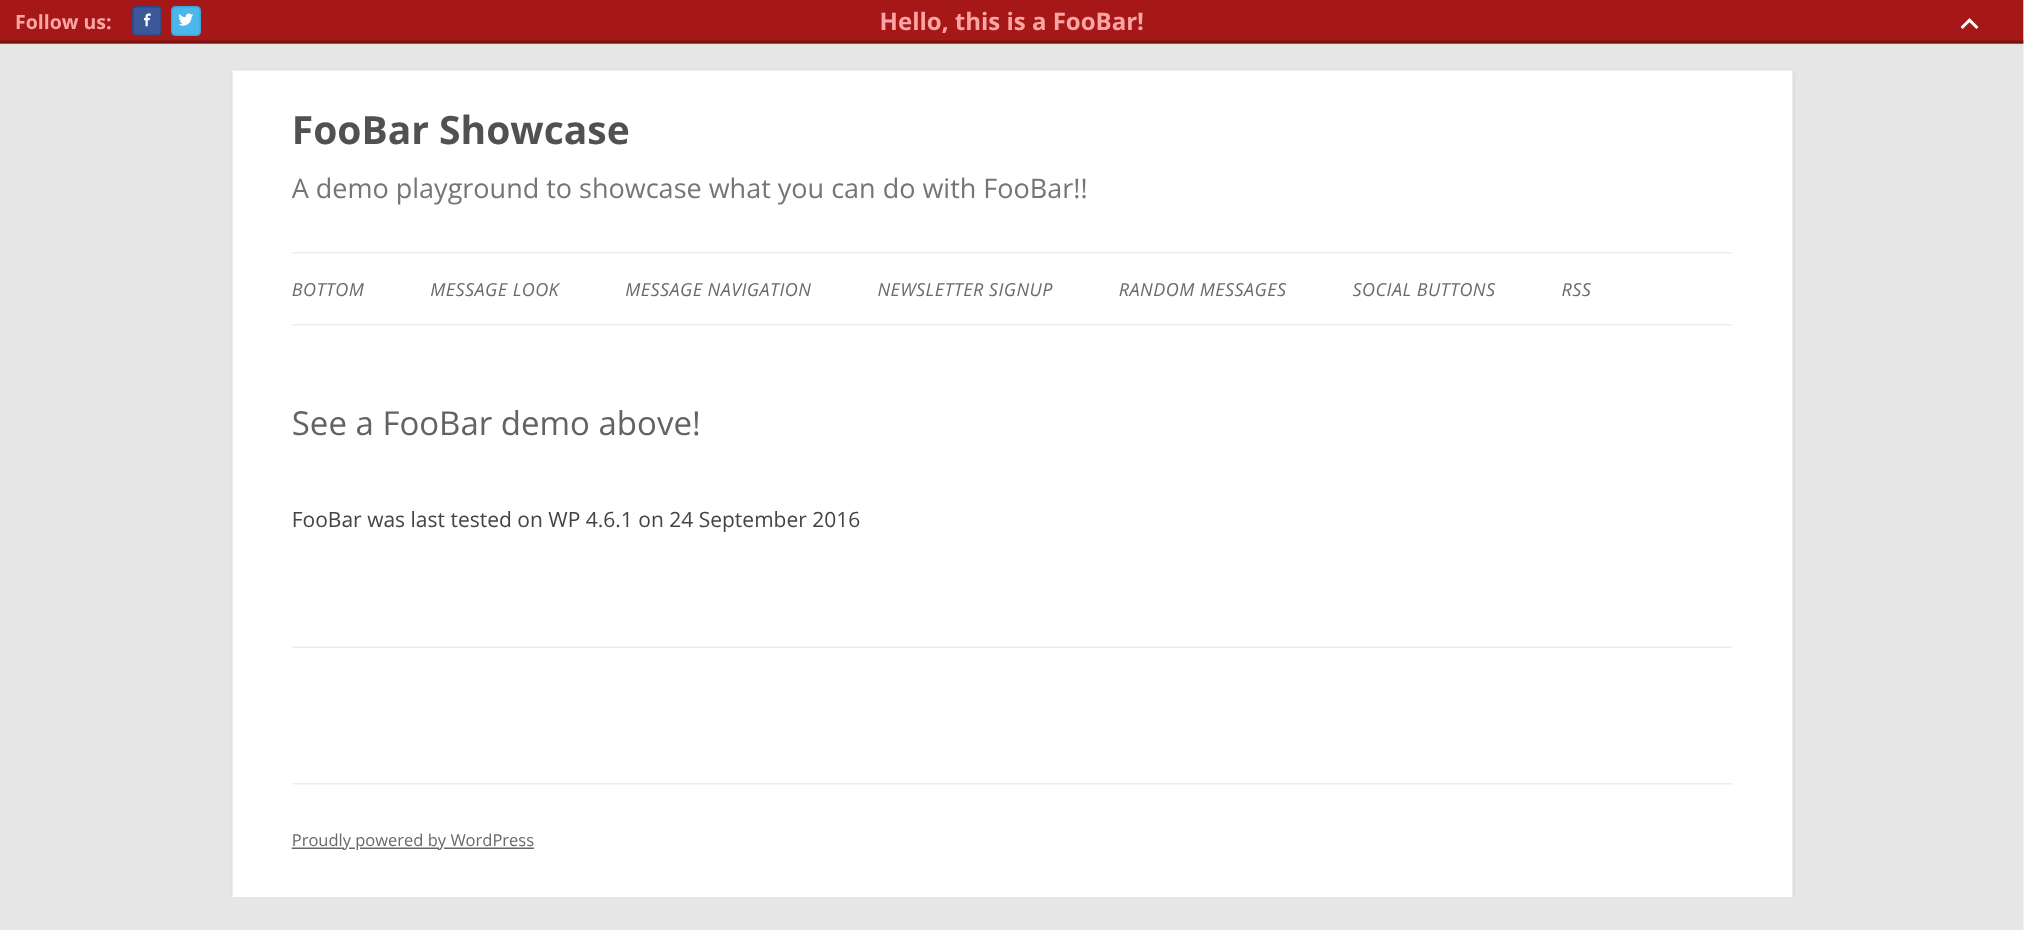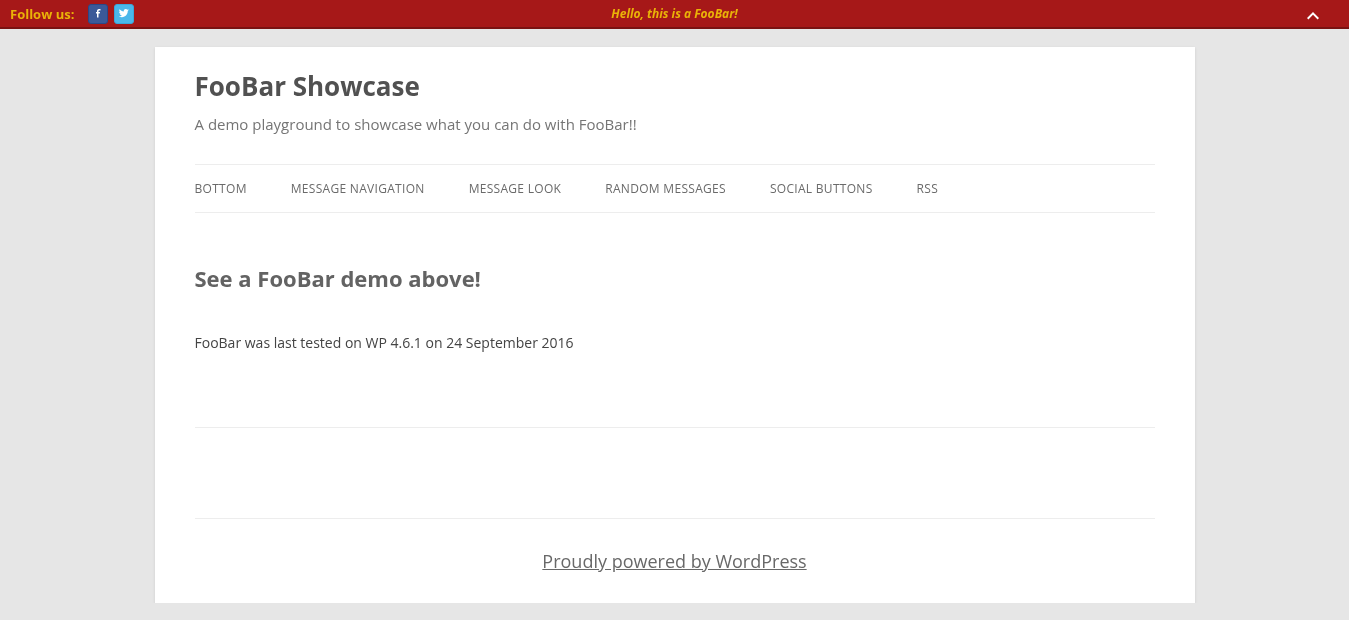--- a/index.html
+++ b/index.html
@@ -7,21 +7,21 @@
       padding: 0;
       box-sizing: border-box;
     }
     body {
       font-family: "Open Sans", Helvetica, Arial, sans-serif;
       background: #e6e6e6;
       color: #444;
     }
     .foobar {
       background: #a61818;
-      color: #eab308;
+      color: #fca5a5;
       height: 29px;
       display: flex;
       align-items: center;
       padding: 0 10px;
       position: relative;
       border-bottom: 2px solid #7a1212;
       text-align: center;
     }
     .foobar-follow {
       display: flex;
@@ -55,22 +55,21 @@
     .social-btn svg {
       width: 12px;
       height: 12px;
       fill: #fff;
     }
     .foobar-msg {
       position: absolute;
       left: 50%;
       transform: translateX(-50%);
       font-weight: bold;
-      font-size: 12px;
-      font-style: italic;
+      font-size: 16px;
     }
     .foobar-collapse {
       position: absolute;
       right: 30px;
       top: 50%;
       transform: translateY(-50%);
       cursor: pointer;
     }
     .foobar-collapse svg {
       width: 12px;
@@ -87,70 +86,70 @@
     .site-header {
       padding-top: 21px;
     }
     .site-title {
       font-size: 26px;
       font-weight: bold;
       color: #515151;
       margin-bottom: 10px;
     }
     .site-tagline {
-      font-size: 15px;
+      font-size: 18px;
       color: #757575;
       margin-bottom: 30px;
     }
     .main-nav {
       border-top: 1px solid #ededed;
       border-bottom: 1px solid #ededed;
       padding: 0;
     }
     .nav-list {
       list-style: none;
       display: flex;
       flex-wrap: wrap;
       gap: 16px 44px;
+      font-style: italic;
     }
     .nav-item {
       font-size: 12px;
       color: #6a6a6a;
       text-transform: uppercase;
       padding: 15px 0;
       cursor: pointer;
       letter-spacing: 0.3px;
     }
     .content {
       padding-top: 50px;
     }
     .content-heading {
       font-size: 22px;
-      font-weight: bold;
+      font-weight: normal;
       color: #636363;
       margin-bottom: 38px;
     }
     .content-text {
       font-size: 14px;
       color: #444;
       line-height: 1.7;
       margin-bottom: 72px;
     }
     .divider {
       border: none;
       border-top: 1px solid #ededed;
       margin: 0;
     }
     .spacer-big {
       height: 90px;
     }
     .footer {
       padding-top: 30px;
-      font-size: 18px;
-      text-align: center;
+      font-size: 11px;
     }
     .footer a {
       color: #686868;
       text-decoration: underline;
     }
   </style>
 </head>
 <body>
 
 <div class="foobar">
@@ -185,22 +184,23 @@
 
 <div class="page-wrap">
   <header class="site-header">
     <h1 class="site-title">FooBar Showcase</h1>
     <p class="site-tagline">A demo playground to showcase what you can do with FooBar!!</p>
   </header>
 
   <nav class="main-nav">
     <ul class="nav-list">
       <li class="nav-item">BOTTOM</li>
+      <li class="nav-item">MESSAGE LOOK</li>
       <li class="nav-item">MESSAGE NAVIGATION</li>
-      <li class="nav-item">MESSAGE LOOK</li>
+      <li class="nav-item">NEWSLETTER SIGNUP</li>
       <li class="nav-item">RANDOM MESSAGES</li>
       <li class="nav-item">SOCIAL BUTTONS</li>
       <li class="nav-item">RSS</li>
     </ul>
   </nav>
 
   <main class="content">
     <h2 class="content-heading">See a FooBar demo above!</h2>
     <p class="content-text">FooBar was last tested on WP 4.6.1 on 24 September 2016</p>
     <hr class="divider">

